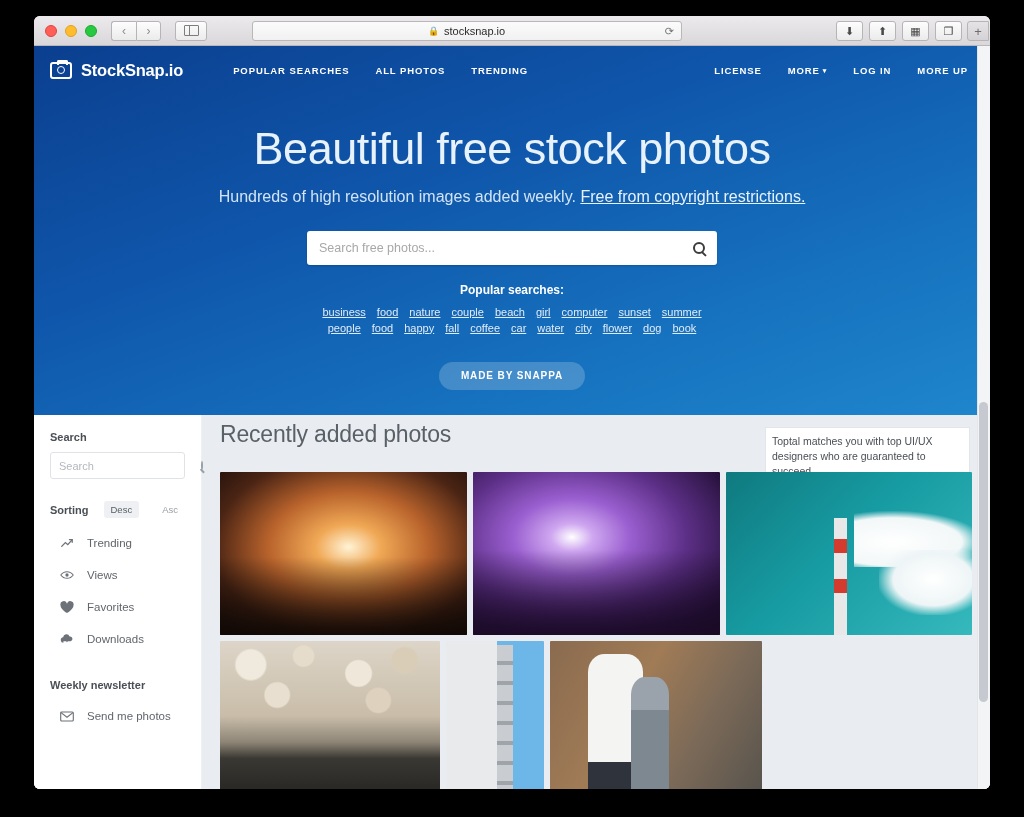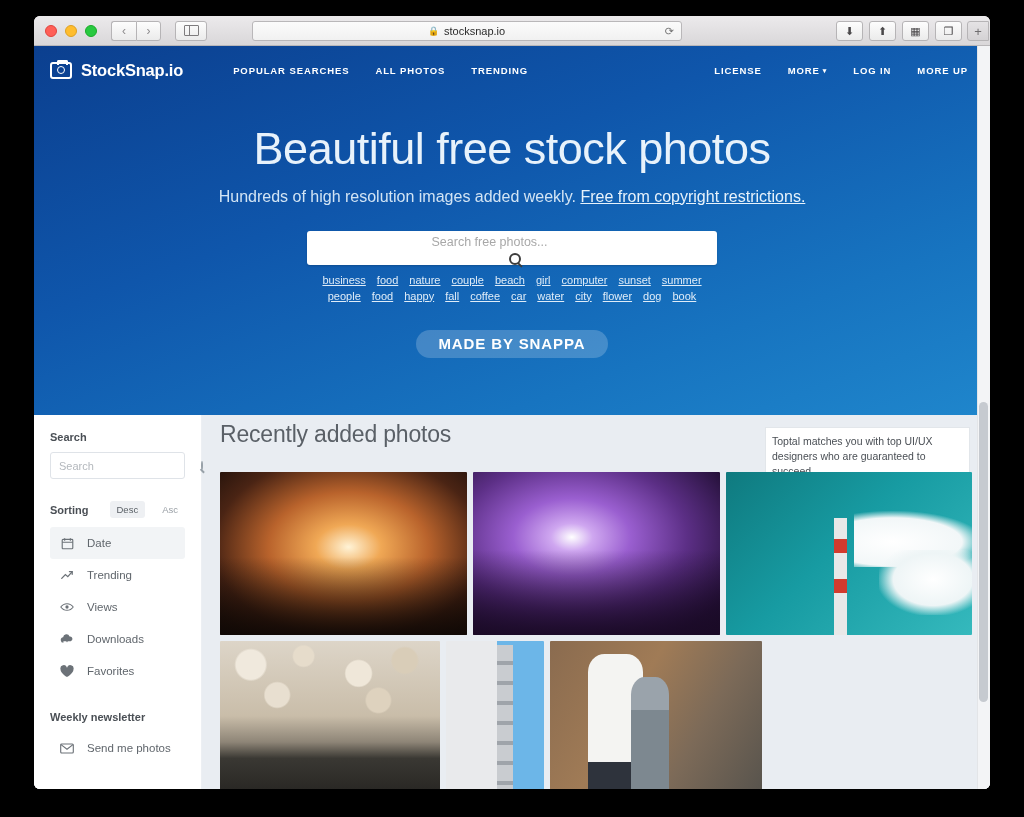--- a/index.html
+++ b/index.html
@@ -167,21 +167,20 @@
   }
   .hero-sub a { color: #e7f2fb; text-decoration: underline; }
 
   .searchwrap {
     margin: 25px auto 0;
     width: 410px; height: 34px;
     background: #ffffff; border-radius: 3px;
     display: flex; align-items: center;
     padding: 0 12px;
     box-shadow: 0 1px 2px rgba(0,0,0,0.18);
-    flex-direction: column;
   }
   .searchwrap input {
     flex: 1; border: none; outline: none;
     font-size: 12.5px; color: #333;
     font-family: "Liberation Sans", sans-serif;
     background: transparent;
   }
   .searchwrap input::placeholder { color: #a8a8a8; }
   .mag {
     width: 12px; height: 12px; border: 2px solid #3c3c3c; border-radius: 50%;
@@ -207,21 +206,21 @@
     font-size: 11px; color: #dfecf8;
     text-decoration: underline;
     white-space: nowrap;
   }
   .made-btn {
     margin: 28px auto 14px;
     display: inline-flex; align-items: center; justify-content: center;
     height: 28px; padding: 0 22px;
     border-radius: 14px;
     background: rgba(255,255,255,0.20);
-    color: #ffffff; font-size: 15px; font-weight: bold; letter-spacing: 0.9px;
+    color: #ffffff; font-size: 10px; font-weight: bold; letter-spacing: 0.9px;
   }
 
   
   .content { display: flex; height: 386px; background: #e9edf2; }
 
   .sidebar {
     width: 168px; flex: 0 0 168px;
     background: #ffffff;
     padding: 16px 16px 0 16px;
     border-right: 1px solid #eceff3;
@@ -248,21 +247,21 @@
     content: ""; position: absolute; right: -3px; bottom: -2px;
     width: 5px; height: 1.5px; background: #97a0a8;
     transform: rotate(45deg);
   }
 
   .sort-row {
     margin-top: 22px;
     display: flex; align-items: center;
   }
   .sort-row .s-head { margin-bottom: 0; }
-  .sortbtns { margin-left: auto; display: flex; align-items: center; gap: 10px; text-align: right; }
+  .sortbtns { margin-left: auto; display: flex; align-items: center; gap: 16px; text-align: right; }
   .sortbtn {
     font-size: 9.5px; color: #9aa0a6;
     padding: 3px 7px; border-radius: 3px;
   }
   .sortbtn.on { background: #eef0f3; color: #5a6066; }
 
   .s-list { margin-top: 9px; }
   .s-item {
     display: flex; align-items: center; gap: 13px;
     height: 32px; padding: 0 10px;
@@ -474,20 +473,21 @@
           <div class="hero-title">Beautiful free stock photos</div>
           <div class="hero-sub">
             <span>Hundreds of high resolution images added weekly. </span><a href="#">Free from copyright restrictions.</a>
           </div>
 
           <div class="searchwrap">
             <input type="text" placeholder="Search free photos..." style="">
             <span class="mag"></span>
           </div>
 
+          <div class="pop-label">Popular searches:</div>
 
           <div class="tags">
             <a class="tag" href="#">business</a>
             <a class="tag" href="#">food</a>
             <a class="tag" href="#">nature</a>
             <a class="tag" href="#">couple</a>
             <a class="tag" href="#">beach</a>
             <a class="tag" href="#">girl</a>
             <a class="tag" href="#">computer</a>
             <a class="tag" href="#">sunset</a>
@@ -522,63 +522,54 @@
 
           <div class="sort-row">
             <div class="s-head">Sorting</div>
             <div class="sortbtns">
               <span class="sortbtn on">Desc</span>
               <span class="sortbtn">Asc</span>
             </div>
           </div>
 
           <div class="s-list">
-            <div class="s-item active">
-              <span class="s-ico">
-                <svg width="13" height="13" viewBox="0 0 16 16" fill="none" stroke="#6c7278" stroke-width="1.4">
-                  <rect x="1.5" y="3" width="13" height="11.5" rx="1"></rect>
-                  <path d="M1.5 6.5h13M4.5 1.5v3M11.5 1.5v3"></path>
-                </svg>
-              </span>
-              <span>Date</span>
-            </div>
             <div class="s-item">
               <span class="s-ico">
                 <svg width="14" height="13" viewBox="0 0 16 16" fill="none" stroke="#6c7278" stroke-width="1.6" stroke-linecap="round">
                   <path d="M1.5 11.5L6 6.8l3 2.6 5.2-5.8"></path>
                     <path d="M11 3.2h3.4v3.3"></path>
                 </svg>
               </span>
               <span>Trending</span>
             </div>
             <div class="s-item">
               <span class="s-ico">
                 <svg width="15" height="12" viewBox="0 0 18 12" fill="none" stroke="#6c7278" stroke-width="1.3">
                   <path d="M1 6s3-4.3 8-4.3S17 6 17 6s-3 4.3-8 4.3S1 6 1 6z"></path>
                   <circle cx="9" cy="6" r="2.1" fill="#6c7278" stroke="none"></circle>
                 </svg>
               </span>
               <span>Views</span>
             </div>
             <div class="s-item">
               <span class="s-ico">
+                <svg width="14" height="13" viewBox="0 0 16 14" fill="#6c7278">
+                  <path d="M8 13.2S.6 8.9.6 4.6A3.6 3.6 0 0 1 8 2.6 3.6 3.6 0 0 1 15.4 4.6C15.4 8.9 8 13.2 8 13.2z"></path>
+                </svg>
+              </span>
+              <span>Favorites</span>
+            </div>
+            <div class="s-item">
+              <span class="s-ico">
                 <svg width="15" height="12" viewBox="0 0 18 14" fill="#6c7278">
                   <path d="M4.4 11.8a3.5 3.5 0 0 1-.4-6.97 4.3 4.3 0 0 1 8.3-1.1 3.2 3.2 0 0 1 1.5 6.2l-.3.07H4.4z"></path>
                   <path d="M7.3 8.2h3.4L9 11.6z"></path>
                 </svg>
               </span>
               <span>Downloads</span>
-            </div>
-            <div class="s-item">
-              <span class="s-ico">
-                <svg width="14" height="13" viewBox="0 0 16 14" fill="#6c7278">
-                  <path d="M8 13.2S.6 8.9.6 4.6A3.6 3.6 0 0 1 8 2.6 3.6 3.6 0 0 1 15.4 4.6C15.4 8.9 8 13.2 8 13.2z"></path>
-                </svg>
-              </span>
-              <span>Favorites</span>
             </div>
           </div>
 
           <div class="s-news">
             <div class="s-head">Weekly newsletter</div>
             <div class="s-item">
               <span class="s-ico">
                 <svg width="14" height="11" viewBox="0 0 16 12" fill="none" stroke="#6c7278" stroke-width="1.3">
                   <rect x="0.8" y="0.8" width="14.4" height="10.4" rx="1.2"></rect>
                   <path d="M1.2 1.6L8 6.8l6.8-5.2"></path>

